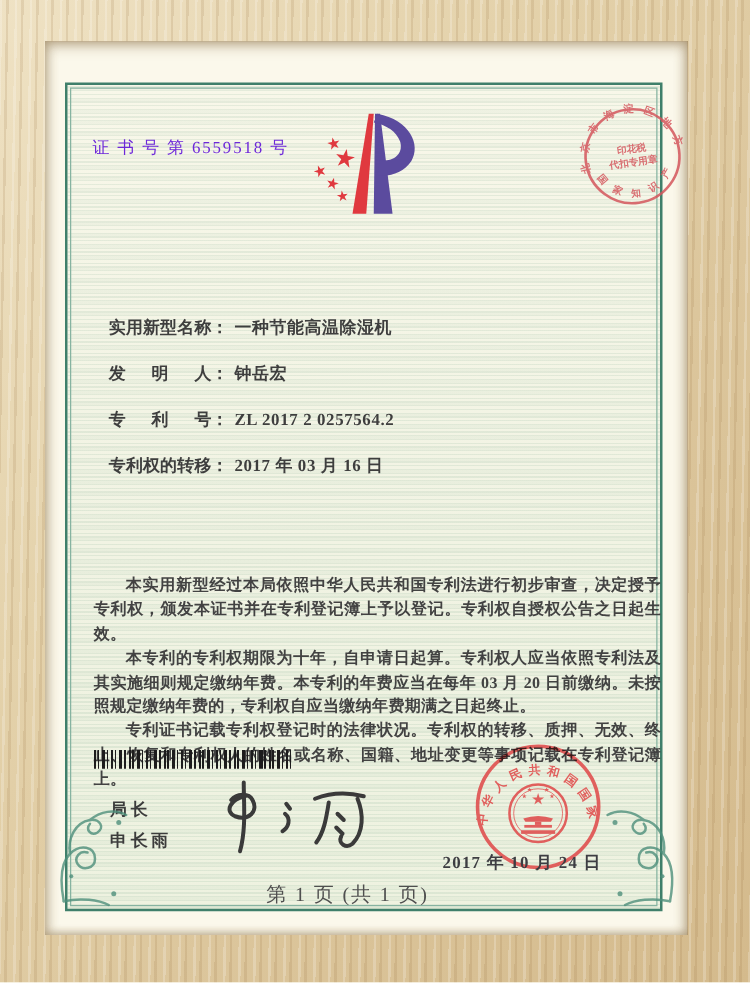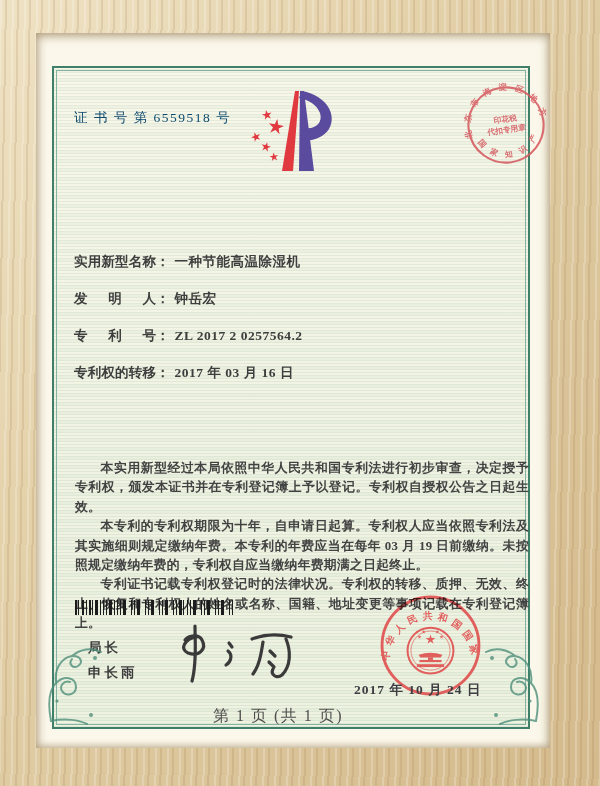--- a/index.html
+++ b/index.html
@@ -41,35 +41,35 @@
       repeating-linear-gradient(0deg,
         rgba(100,155,125,.13) 0 1px, rgba(100,155,125,0) 1px 3px),
       repeating-linear-gradient(0deg,
         rgba(100,155,125,0) 0 7px, rgba(120,170,140,.07) 7px 9px),
       linear-gradient(180deg,#f8f7e9 0%, #f1f3e3 55%, #eef2e0 100%);
   }
   .content { position:absolute; inset:0; z-index:2; }
 
   .cert-no {
     position:absolute; left:38px; top:76px;
-    font-size:13.5px; letter-spacing:1.5px; color:#0c4a6e; font-weight:500;
+    font-size:13.5px; letter-spacing:1.5px; color:#6d28d9; font-weight:500;
   }
 
   .logo { position:absolute; left:200px; top:50px; width:136px; height:92px; }
 
   .seal { mix-blend-mode:multiply; }
   .tax-seal { position:absolute; left:421px; top:43px; width:98px; height:98px; opacity:.85; transform:rotate(-8deg); }
 
   .title {
     position:absolute; left:0; top:148px; width:100%;
     text-align:center; font-size:30px; font-weight:700;
     letter-spacing:10px; padding-left:10px; color:#3b3b3b;
   }
 
-  .fields { position:absolute; left:38px; top:222px; width:440px; }
+  .fields { position:absolute; left:51px; top:222px; width:440px; }
   .field { margin-bottom:23px; font-size:13.5px; line-height:14px;
            color:#3e3e3e; font-weight:700; white-space:nowrap; }
   .flabel { display:inline-block; width:82px; text-align:justify;
             text-align-last:justify; vertical-align:bottom; }
   .fcolon { display:inline-block; }
   .fvalue { margin-left:5px; letter-spacing:.5px; }
 
   .paras { position:absolute; left:39px; top:426px; width:454px; }
   .paras p {
     font-size:12.8px; line-height:19.4px; color:#424242; font-weight:600;
@@ -159,21 +159,21 @@
         <div class="field">
           <span class="flabel">专利号</span><span class="fcolon">：</span><span class="fvalue">ZL 2017 2 0257564.2</span>
         </div>
         <div class="field">
           <span class="flabel">专利权的转移</span><span class="fcolon">：</span><span class="fvalue">2017 年 03 月 16 日</span>
         </div>
       </div>
 
       <div class="paras">
         <p>本实用新型经过本局依照中华人民共和国专利法进行初步审查，决定授予专利权，颁发本证书并在专利登记簿上予以登记。专利权自授权公告之日起生效。</p>
-        <p>本专利的专利权期限为十年，自申请日起算。专利权人应当依照专利法及其实施细则规定缴纳年费。本专利的年费应当在每年 03 月 19 日前缴纳。未按照规定缴纳年费的，专利权自应当缴纳年费期满之日起终止。</p>
+        <p>本专利的专利权期限为十年，自申请日起算。专利权人应当依照专利法及其实施细则规定缴纳年费。本专利的年费应当在每年 03 月 20 日前缴纳。未按照规定缴纳年费的，专利权自应当缴纳年费期满之日起终止。</p>
         <p>专利证书记载专利权登记时的法律状况。专利权的转移、质押、无效、终止、恢复和专利权人的姓名或名称、国籍、地址变更等事项记载在专利登记簿上。</p>
       </div>
 
       <div class="barcode"></div>
 
       <div class="signer">
         <div>局长</div>
         <div>申长雨</div>
       </div>
 

